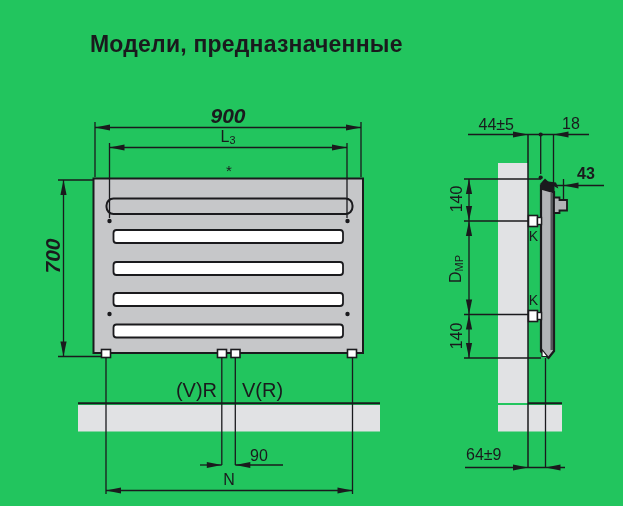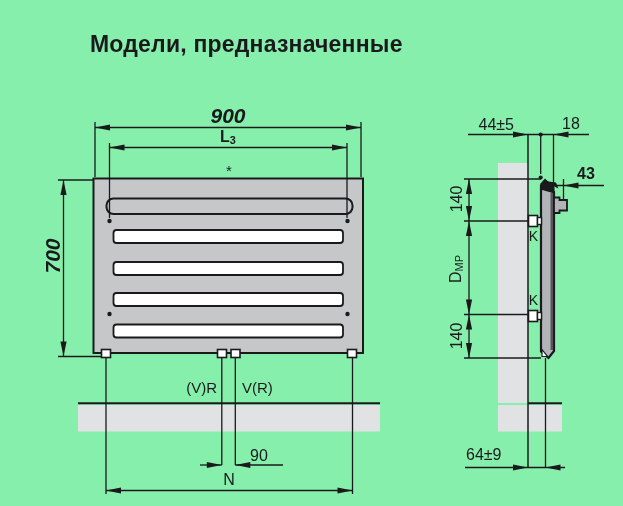--- a/index.html
+++ b/index.html
@@ -1,23 +1,23 @@
 <!DOCTYPE html>
 <html><head>
 <meta charset="utf-8">
 <style>
   html,body{margin:0;padding:0;background:#ffffff;}
-  #stage{position:relative;width:623px;height:506px;background:#86efac;overflow:hidden;
+  #stage{position:relative;width:623px;height:506px;background:#22c55e;overflow:hidden;
          font-family:"Liberation Sans","DejaVu Sans",sans-serif;color:#1a1a1d;}
   #drawing{position:absolute;left:0;top:0;}
   .txt{position:absolute;white-space:nowrap;color:#1a1a1d;}
   .title{font-size:23px;font-weight:bold;line-height:31px;letter-spacing:0.2px;}
   .dim{font-size:16px;}
   .dim-bold{font-size:21px;font-weight:bold;font-style:italic;}
-  .conn{font-size:15px;}
+  .conn{font-size:20px;}
   .klabel{font-size:14px;}
   .star{font-size:15px;}
   .rot{transform:rotate(-90deg);transform-origin:center center;text-align:center;}
   .ctr{text-align:center;}
   .rgt{text-align:right;}
   .sub{font-size:0.68em;vertical-align:-0.18em;}
 </style>
 </head>
 <body>
 
@@ -134,21 +134,21 @@
       <polygon points="528,467.5 513,464.4 513,470.6"></polygon>
       <polygon points="545.5,467.5 560.5,464.4 560.5,470.6"></polygon>
     </g>
   </svg>
 
   <div class="txt title" style="left:90px;top:29px;">
     <div>Модели, предназначенные</div>
   </div>
 
   <div class="txt dim-bold ctr" style="left:95px;top:104px;width:266px;">900</div>
-  <div class="txt dim ctr" style="left:109px;top:128px;width:238px;font-weight:bold;"><span>L</span><span class="sub">3</span></div>
+  <div class="txt dim ctr" style="left:109px;top:128px;width:238px;"><span>L</span><span class="sub">3</span></div>
   <div class="txt star ctr" style="left:199px;top:162px;width:60px;">*</div>
   <div class="txt dim-bold rot" style="left:8px;top:244px;width:90px;height:24px;line-height:24px;">700</div>
   <div class="txt conn rgt" style="left:160px;top:379px;width:57px;">(V)R</div>
   <div class="txt conn" style="left:242px;top:379px;">V(R)</div>
   <div class="txt dim" style="left:250px;top:447px;">90</div>
   <div class="txt dim ctr" style="left:106px;top:471px;width:246px;">N</div>
 
   <div class="txt dim rgt" style="left:454px;top:116px;width:60px;">44±5</div>
   <div class="txt dim" style="left:562px;top:115px;">18</div>
   <div class="txt dim" style="left:577px;top:165px;font-weight:bold;">43</div>

